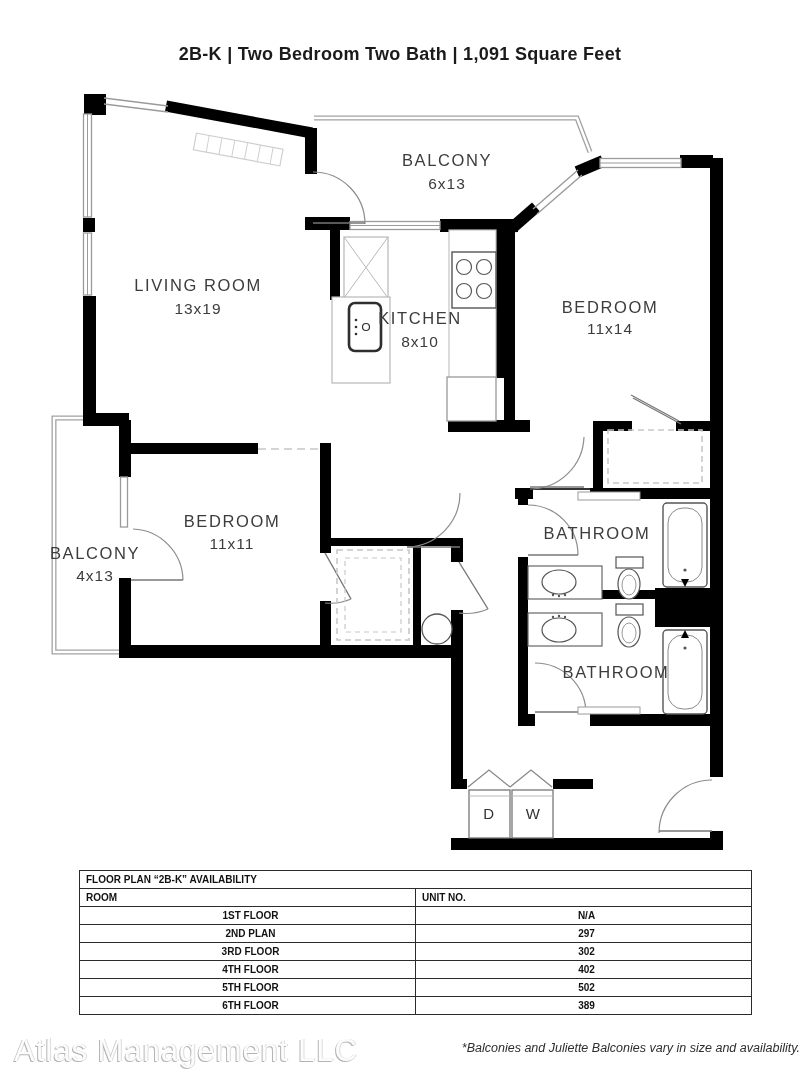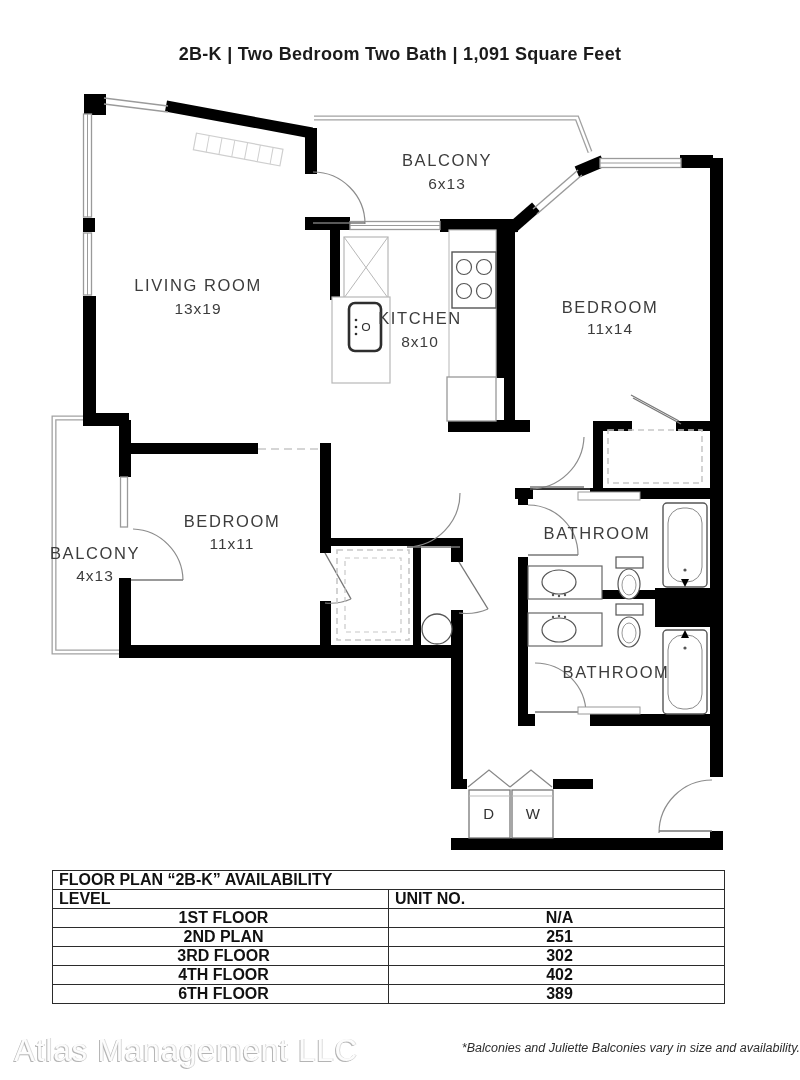--- a/index.html
+++ b/index.html
@@ -9,23 +9,23 @@
   }
   .title{
     position:absolute;top:44px;left:0;width:800px;text-align:center;
     font-size:18px;font-weight:bold;color:#1b1b1b;letter-spacing:.3px;
   }
   .plan-svg{position:absolute;top:0;left:0;}
   .room-name{font-size:16.5px;fill:#3c3c3c;letter-spacing:1.6px;}
   .room-dims{font-size:15.5px;fill:#3c3c3c;letter-spacing:1px;}
   .dw-label{font-size:15px;fill:#333;letter-spacing:.5px;}
   table.avail{
-    position:absolute;left:52px;top:870px;width:673px;
+    position:absolute;left:79px;top:870px;width:673px;
     border-collapse:collapse;table-layout:fixed;
-    font-size:16px;color:#111;
+    font-size:10px;color:#111;
   }
   table.avail th, table.avail td{
     border:1.5px solid #2b2b2b;height:17px;padding:0 0 0 6px;
     text-align:left;vertical-align:middle;white-space:nowrap;
   }
   table.avail .c1{width:88px;}
   table.avail th{font-weight:bold;}
   table.avail td{font-weight:bold;text-align:center;}
   .watermark{
     position:absolute;left:6px;top:1033px;font-size:31px;letter-spacing:1px;
@@ -245,40 +245,44 @@
     <text class="dw-label" x="533" y="819">W</text>
   </g>
 </svg>
 
 <table class="avail">
   <tbody>
       <tr>
     <th colspan="2">FLOOR PLAN “2B-K” AVAILABILITY</th>
   </tr>
   <tr>
-    <th class="c1">LEVEL</th>
+    <th class="c1">ROOM</th>
     <th>UNIT NO.</th>
   </tr>
   <tr>
     <td class="c1">1ST FLOOR</td>
     <td>N/A</td>
   </tr>
   <tr>
     <td class="c1">2ND PLAN</td>
-    <td>251</td>
+    <td>297</td>
   </tr>
   <tr>
     <td class="c1">3RD FLOOR</td>
     <td>302</td>
   </tr>
   <tr>
     <td class="c1">4TH FLOOR</td>
     <td>402</td>
   </tr>
   <tr>
+    <td class="c1">5TH FLOOR</td>
+    <td>502</td>
+  </tr>
+  <tr>
     <td class="c1">6TH FLOOR</td>
     <td>389</td>
   </tr>
 </tbody>
   </table>
 
 <div class="watermark">Atlas Management LLC</div>
 <div class="footnote">*Balconies and Juliette Balconies vary in size and availability.</div>
 
 </body></html>

